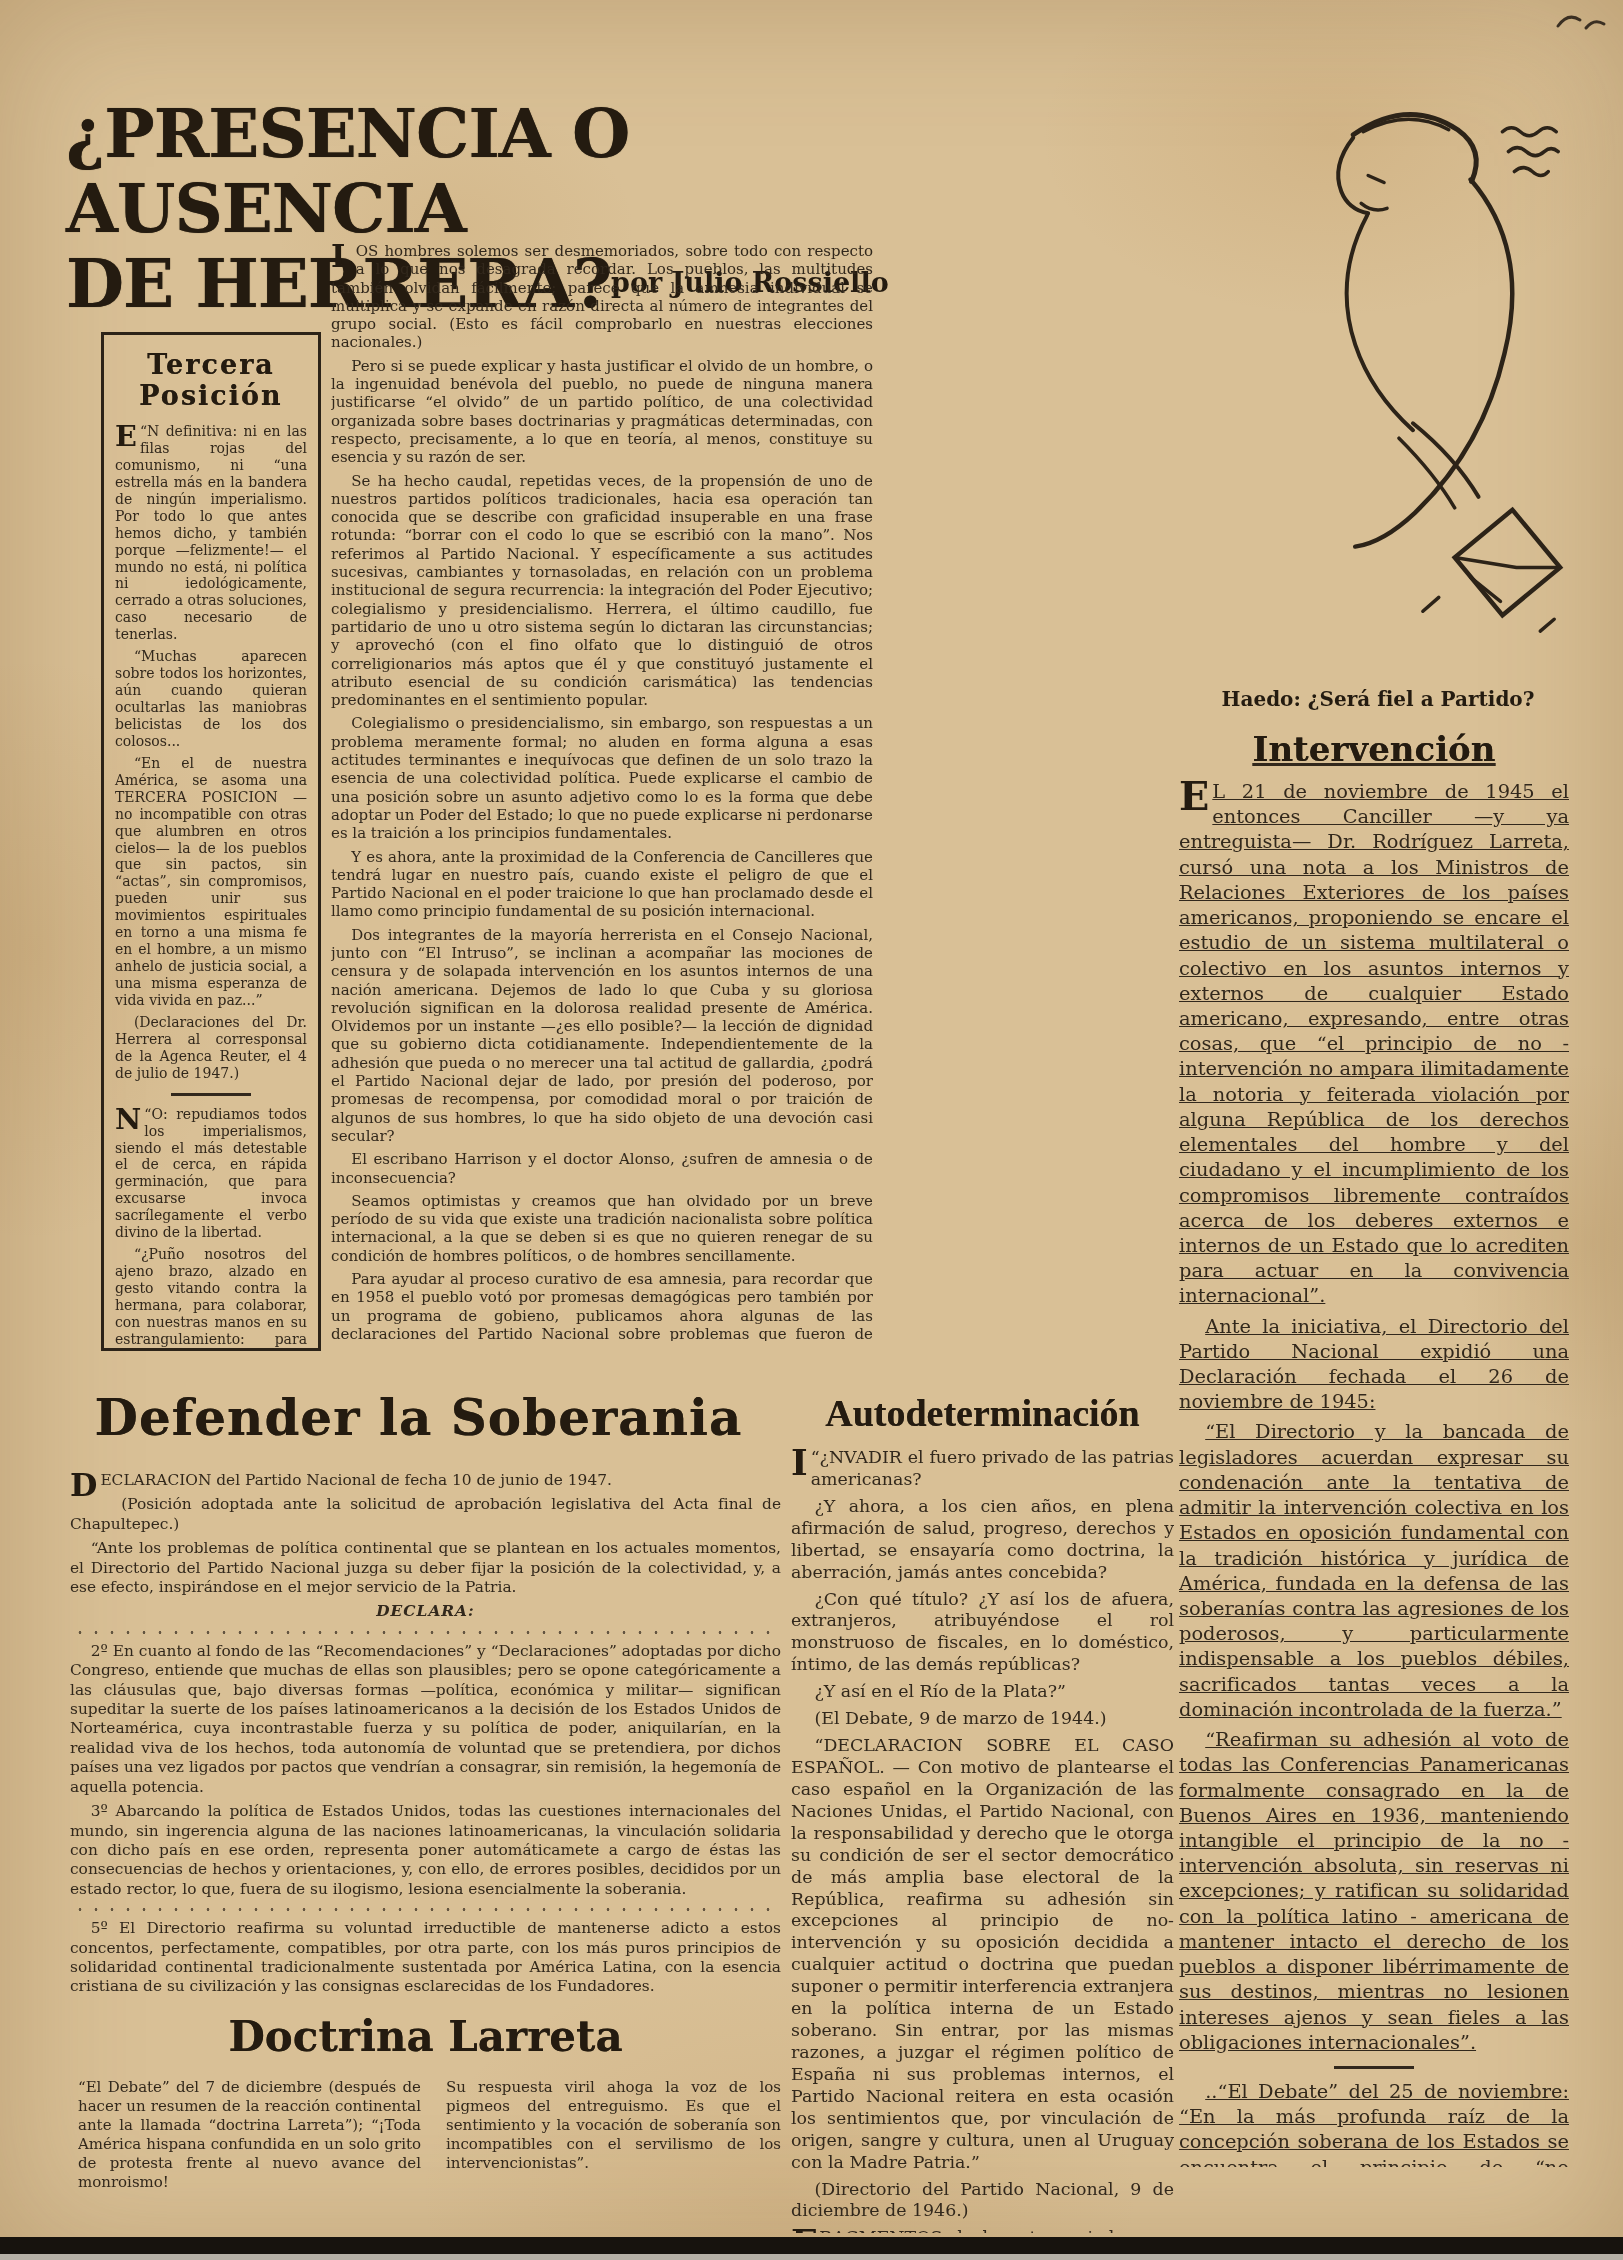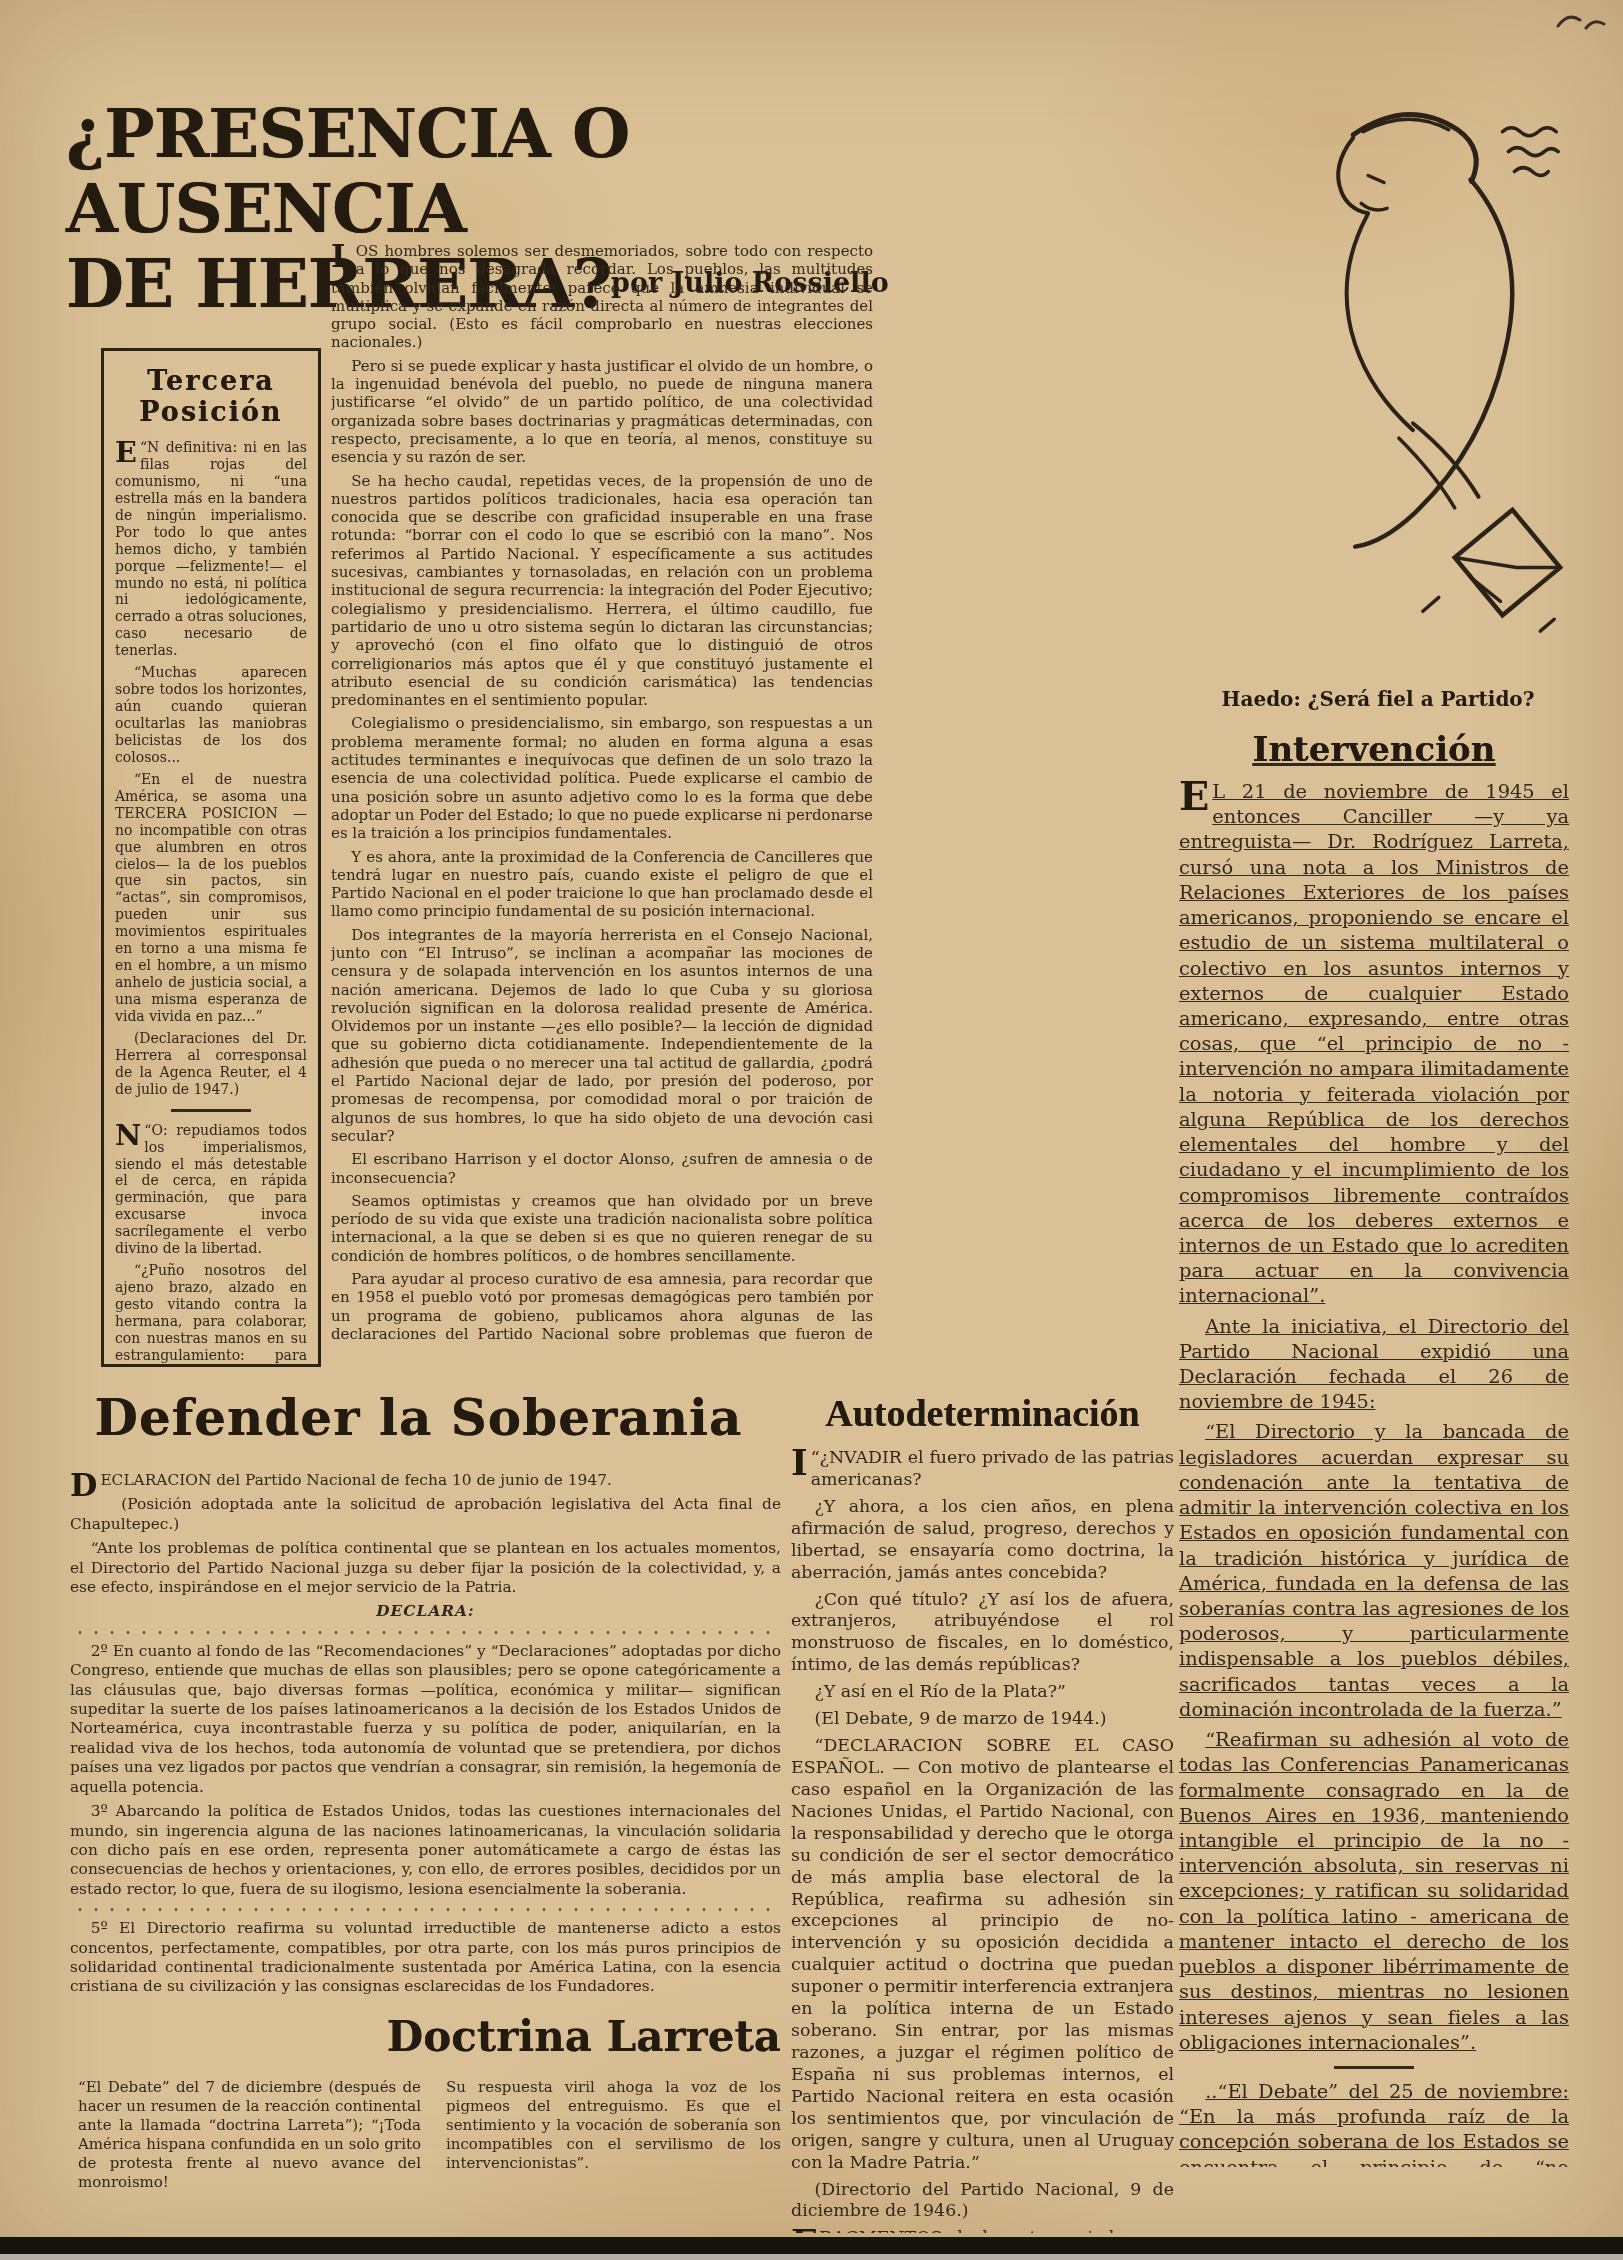--- a/index.html
+++ b/index.html
@@ -78,21 +78,21 @@
         <path d="M252 480 l62 10 l44 0"></path>
         <path d="M268 500 l30 24"></path>
 
         <path d="M236 520 l-16 14"></path>
         <path d="M352 542 l-14 12"></path>
       </g>
     </svg>
   </div>
   <div class="abs caption" style="left:1179px;top:687px;width:398px;">Haedo: ¿Será fiel a Partido?</div>
 
-  <div class="abs box" style="left:101px;top:348px;width:220px;height:1019px;">
+  <div class="abs box" style="left:101px;top:332px;width:220px;height:1019px;">
     <div class="sec-title h-tercera">Tercera Posición</div>
     <div class="flow" style="font-size:14px;line-height:1.21;">
         <p class="para dropcap">“<span class="dc">E</span>N definitiva: ni en las filas rojas del comunismo, ni “una estrella más en la bandera de ningún imperialismo. Por todo lo que antes hemos dicho, y también porque —felizmente!— el mundo no está, ni política ni iedológicamente, cerrado a otras soluciones, caso necesario de tenerlas.</p>
         <p class="para">“Muchas aparecen sobre todos los horizontes, aún cuando quieran ocultarlas las maniobras belicistas de los dos colosos...</p>
         <p class="para">“En el de nuestra América, se asoma una TERCERA POSICION — no incompatible con otras que alumbren en otros cielos— la de los pueblos que sin pactos, sin “actas”, sin compromisos, pueden unir sus movimientos espirituales en torno a una misma fe en el hombre, a un mismo anhelo de justicia social, a una misma esperanza de vida vivida en paz...”</p>
         <p class="para">(Declaraciones del Dr. Herrera al corresponsal de la Agenca Reuter, el 4 de julio de 1947.)</p>
         <p class="para rule"></p>
         <p class="para dropcap">“<span class="dc">N</span>O: repudiamos todos los imperialismos, siendo el más detestable el de cerca, en rápida germinación, que para excusarse invoca sacrílegamente el verbo divino de la libertad.</p>
         <p class="para">“¿Puño nosotros del ajeno brazo, alzado en gesto vitando contra la hermana, para colaborar, con nuestras manos en su estrangulamiento: para agobiar a la Argentina bajo el peso de infames “sanciones”?</p>
       </div>
@@ -128,21 +128,21 @@
       <p class="para">(Posición adoptada ante la solicitud de aprobación legislativa del Acta final de Chapultepec.)</p>
       <p class="para">“Ante los problemas de política continental que se plantean en los actuales momentos, el Directorio del Partido Nacional juzga su deber fijar la posición de la colectividad, y, a ese efecto, inspirándose en el mejor servicio de la Patria.</p>
       <p class="para center">DECLARA:</p>
       <p class="para dots"></p>
       <p class="para">2º  En cuanto al fondo de las “Recomendaciones” y “Declaraciones” adoptadas por dicho Congreso, entiende que muchas de ellas son plausibles; pero se opone categóricamente a las cláusulas que, bajo diversas formas —política, económica y militar— significan supeditar la suerte de los países latinoamericanos a la decisión de los Estados Unidos de Norteamérica, cuya incontrastable fuerza y su política de poder, aniquilarían, en la realidad viva de los hechos, toda autonomía de voluntad que se pretendiera, por dichos países una vez ligados por pactos que vendrían a consagrar, sin remisión, la hegemonía de aquella potencia.</p>
       <p class="para">3º  Abarcando la política de Estados Unidos, todas las cuestiones internacionales del mundo, sin ingerencia alguna de las naciones latinoamericanas, la vinculación solidaria con dicho país en ese orden, representa poner automáticamete a cargo de éstas las consecuencias de hechos y orientaciones, y, con ello, de errores posibles, decididos por un estado rector, lo que, fuera de su ilogismo, lesiona esencialmente la soberania.</p>
       <p class="para dots"></p>
       <p class="para">5º  El Directorio reafirma su voluntad irreductible de mantenerse adicto a estos concentos, perfectamente, compatibles, por otra parte, con los más puros principios de solidaridad continental tradicionalmente sustentada por América Latina, con la esencia cristiana de su civilización y las consignas esclarecidas de los Fundadores.</p>
     </div>
 
-  <div class="abs sec-title h-doctrina" style="left:70px;top:2012px;width:711px;text-align:right;">Doctrina Larreta</div>
+  <div class="abs sec-title h-doctrina" style="left:70px;top:2012px;width:711px;">Doctrina Larreta</div>
   <div class="abs col flow" style="left:78px;top:2078px;width:343px;height:169px;font-size:15px;line-height:1.27;">
       <p class="para">“El Debate” del 7 de diciembre (después de hacer un resumen de la reacción continental ante la llamada “doctrina Larreta”); “¡Toda América hispana confundida en un solo grito de protesta frente al nuevo avance del monroismo!</p>
     </div>
   <div class="abs col flow" style="left:446px;top:2078px;width:335px;height:169px;font-size:15px;line-height:1.27;">
       <p class="para">Su respuesta viril ahoga la voz de los pigmeos del entreguismo. Es que el sentimiento y la vocación de soberanía son incompatibles con el servilismo de los intervencionistas”.</p>
     </div>
 
   <div class="abs" style="left:791px;top:1391px;width:383px;">
     <div class="sec-title h-autodet">Autodeterminación</div>
     <div class="col flow" style="height:786px;font-size:17.4px;line-height:1.26;">

